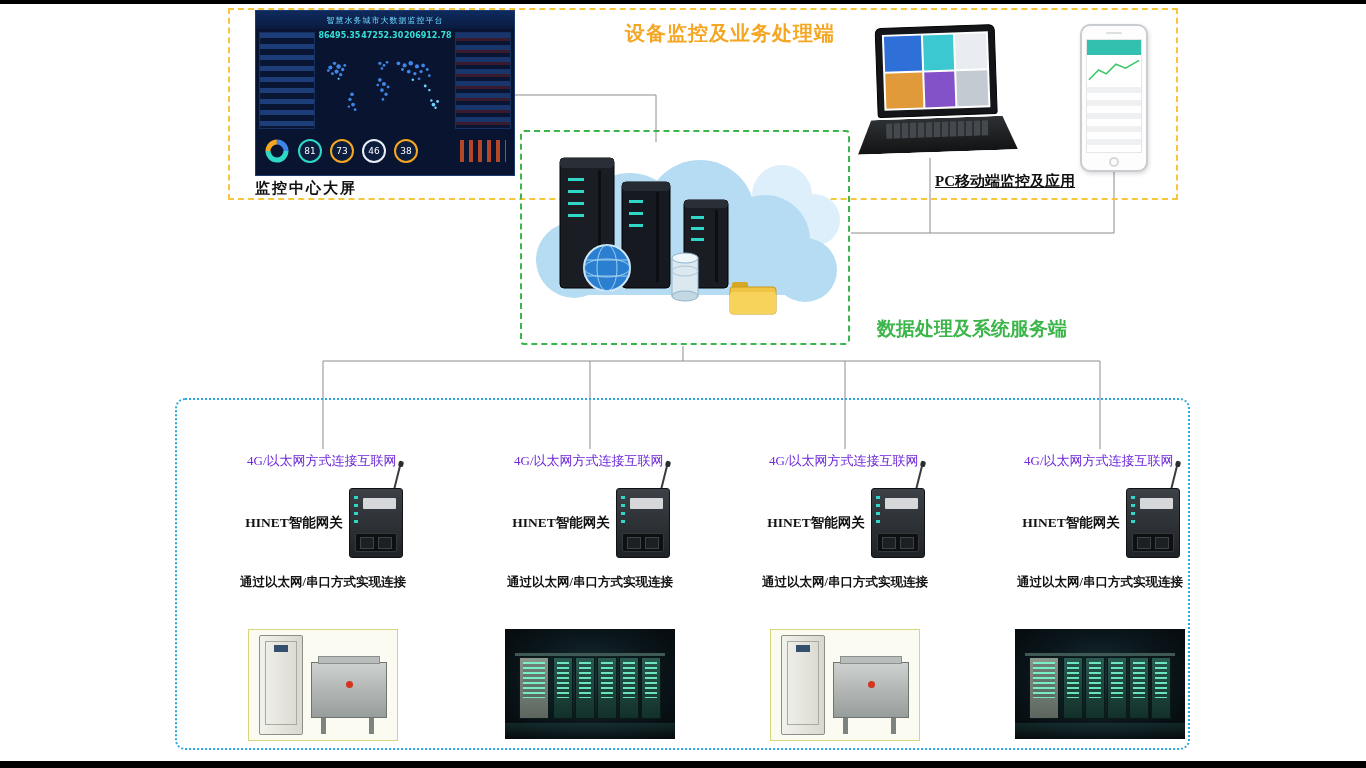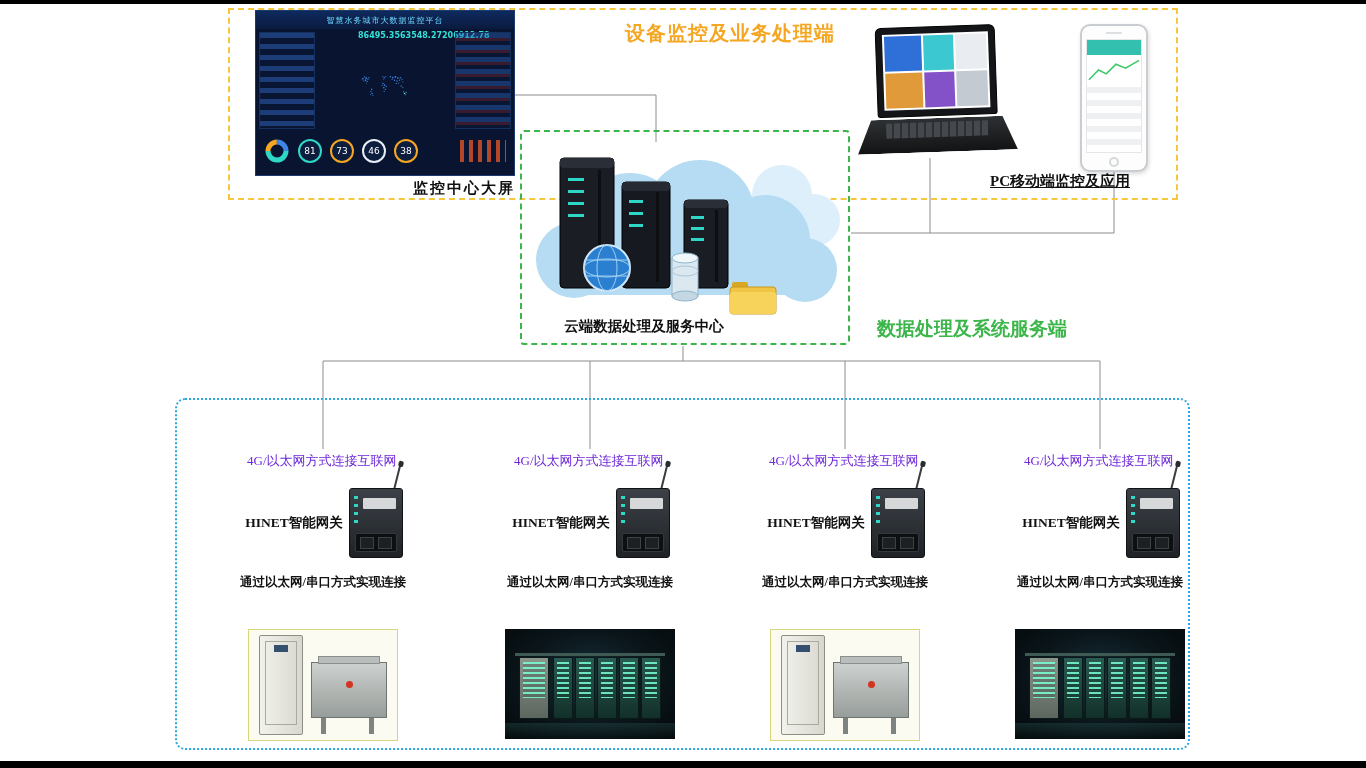--- a/index.html
+++ b/index.html
@@ -14,31 +14,31 @@
   .frame{position:absolute;box-sizing:border-box;background:transparent;}
   .frame-yellow{left:228px;top:8px;width:950px;height:192px;border:2px dashed #f6c63c;}
   .frame-green{left:520px;top:130px;width:330px;height:215px;border:2px dashed #3cb54a;border-radius:4px;}
   .frame-blue{left:175px;top:398px;width:1015px;height:352px;border:2px dotted #2aa7e0;border-radius:10px;}
 
   .title{position:absolute;font-weight:bold;text-align:center;white-space:nowrap;}
   .t-top{left:610px;top:20px;width:240px;font-size:20px;color:#f5a623;letter-spacing:1px;}
   .t-cloud-side{left:856px;top:316px;width:232px;font-size:19px;color:#3cb54a;}
   .t-field{left:175px;top:409px;width:1015px;font-size:17px;color:#1f9fe0;letter-spacing:3px;}
 
-  .caption{position:absolute;font-weight:bold;color:#111;text-align:right;white-space:nowrap;}
+  .caption{position:absolute;font-weight:bold;color:#111;text-align:left;white-space:nowrap;}
   .c-dash{left:255px;top:179px;width:260px;font-size:15px;letter-spacing:2px;}
   .c-pc{left:935px;top:172px;width:195px;font-size:15px;text-decoration:underline;}
 
   
   .dashboard{position:absolute;left:255px;top:10px;width:260px;height:166px;background:#081430;
              border:1px solid #1c3a6e;display:flex;flex-direction:column;box-sizing:border-box;
              font-family:"DejaVu Sans","Liberation Sans",sans-serif;}
   .dash-header{height:18px;background:linear-gradient(180deg,#0e2a5e,#0a1a3e);display:flex;align-items:center;justify-content:center;flex:0 0 auto;}
   .dash-title{color:#6fd9ff;font-size:8px;letter-spacing:1px;}
-  .dash-main{flex:1;display:flex;min-height:0;gap:40px;}
+  .dash-main{flex:1;display:flex;min-height:0;}
   .dash-panel{width:54px;margin:3px;border:1px solid #14305e;
       background:repeating-linear-gradient(180deg,rgba(45,95,180,.55) 0 5px,rgba(10,25,60,.25) 5px 11px);}
   .dash-panel-right{background:repeating-linear-gradient(180deg,rgba(45,95,180,.45) 0 5px,rgba(150,40,40,.35) 5px 8px,rgba(10,25,60,.25) 8px 12px);}
   .dash-center{flex:1;display:flex;flex-direction:column;min-width:0;}
   .dash-stats{display:flex;justify-content:space-around;color:#35e0d8;font-size:8px;font-weight:bold;padding-top:2px;}
   .dash-map{flex:1;}
   .dash-bottom{height:38px;display:flex;align-items:center;gap:8px;padding:0 8px 5px;flex:0 0 auto;}
   .gauge{width:24px;height:24px;border-radius:50%;display:flex;align-items:center;justify-content:center;
          color:#fff;font-size:9px;background:rgba(20,45,90,.35);box-sizing:border-box;text-align:right;}
   .minibars{margin-left:auto;width:46px;height:22px;opacity:.85;
@@ -154,21 +154,21 @@
 
   <div class="dashboard">
     <div class="dash-header">
       <span class="dash-title">智慧水务城市大数据监控平台</span>
     </div>
     <div class="dash-main">
       <div class="dash-panel"></div>
       <div class="dash-center">
         <div class="dash-stats">
           <span>86495.35</span>
-          <span>63548.27</span>
+          <span>47252.30</span>
           <span>206912.78</span>
         </div>
         <svg class="dash-map" viewBox="0 0 130 64" preserveAspectRatio="xMidYMid meet">
           <g fill="#3f86e8">
             <circle cx="12" cy="14" r="2"></circle>
               <circle cx="16" cy="10" r="1.6"></circle>
               <circle cx="20" cy="13" r="2.2"></circle>
             <circle cx="24" cy="16" r="1.6"></circle>
               <circle cx="18" cy="18" r="2"></circle>
               <circle cx="14" cy="20" r="1.4"></circle>
@@ -325,21 +325,20 @@
         <ellipse cx="163" cy="118" rx="13" ry="5" fill="#f0f7fb" stroke="#8fb4cc"></ellipse>
         <ellipse cx="163" cy="131" rx="13" ry="5" fill="none" stroke="#a9c6d8"></ellipse>
       </g>
 
       <g>
         <rect x="210" y="142" width="16" height="8" rx="2" fill="#d8a825"></rect>
         <rect x="208" y="147" width="46" height="27" rx="3" fill="#f0c545" stroke="#c89a20"></rect>
         <rect x="208" y="152" width="46" height="22" rx="3" fill="#f7d35c"></rect>
       </g>
     </svg>
-    <div class="cloud-label">云端数据处理及服务中心</div>
   </div>
   <div class="title t-cloud-side">数据处理及系统服务端</div>
 
 
   <div class="col" style="left:203px;">
     <div class="net-label">4G/以太网方式连接互联网</div>
     <div class="gw-row">
       <span class="gw-label">HINET智能网关</span>
       <div class="gw">
         <div class="gw-antenna"></div>

